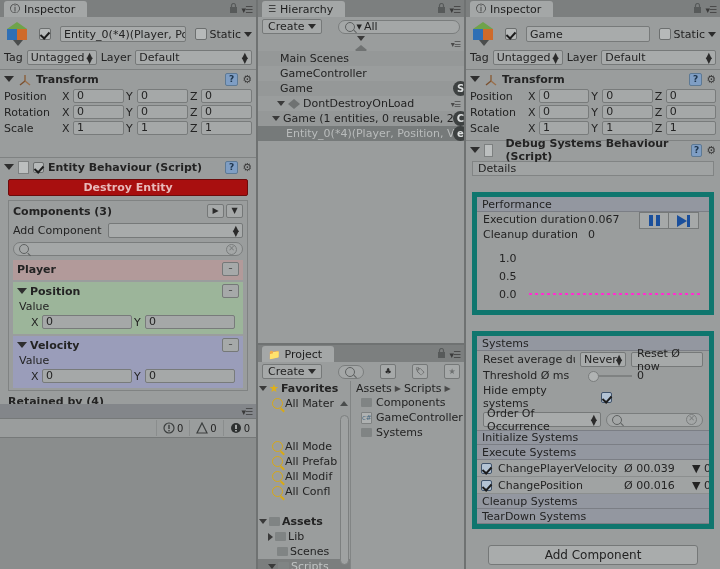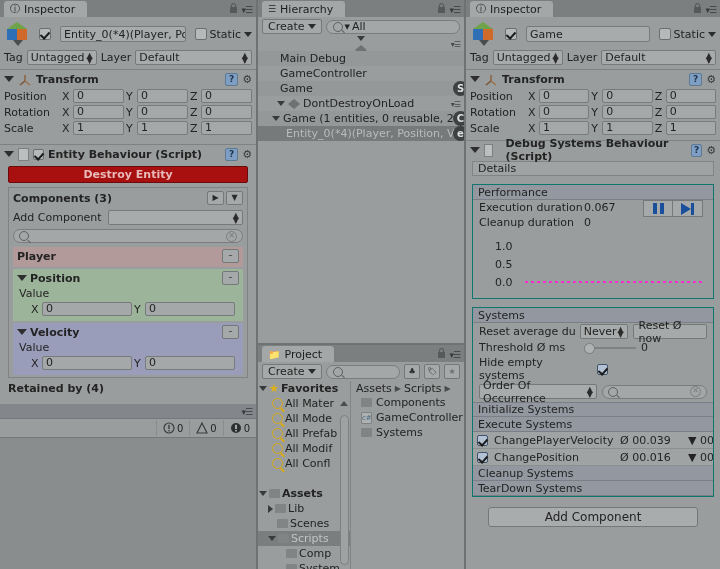--- a/index.html
+++ b/index.html
@@ -94,21 +94,21 @@
   .cmp-player{background:#b29a9a;}
   .cmp-position{background:#9cb59a;}
   .cmp-velocity{background:#9a9dba;}
   .retained{padding:4px 8px;font-weight:bold;font-size:11px;}
   .consbar{height:18px;background:#9a9d9d;border-top:1px solid #767979;border-bottom:1px solid #767979;
       display:flex;justify-content:flex-end;align-items:center;}
   .cgrp{display:flex;align-items:center;gap:2px;padding:0 6px;height:16px;border-left:1px solid #8a8d8d;}
   .cgrp .n{font-size:10px;}
 
   
-  .toolrow{display:flex;align-items:center;gap:4px;padding:2px 4px;}
+  .toolrow{display:flex;align-items:center;gap:16px;padding:2px 4px;}
   .btn{height:15px;background:#a6a9a9;border:1px solid #767979;border-radius:2px;box-sizing:border-box;
       padding:0 5px;font-size:11px;display:flex;align-items:center;gap:3px;line-height:13px;}
   .srch{flex:1 1 auto;height:14px;background:#a4a7a7;border:1px solid #7a7d7d;border-radius:7px;
       box-sizing:border-box;display:flex;align-items:center;padding:0 6px;gap:2px;font-size:11px;}
   .hrow{height:15px;display:flex;align-items:center;gap:3px;padding:0 4px;font-size:11px;position:relative;}
   .hrow.sel{background:#767a7a;color:#b9bcbc;}
   .hrow.alt{background:#959898;}
   .tri{width:0;height:0;border-left:4px solid transparent;border-right:4px solid transparent;
       border-top:5px solid #3a3a3a;flex:0 0 auto;}
   .tri.right{border:none;border-top:4px solid transparent;border-bottom:4px solid transparent;border-left:5px solid #3a3a3a;}
@@ -138,21 +138,21 @@
   .crumbs{height:14px;display:flex;align-items:center;gap:3px;padding:0 5px;font-size:11px;background:#9a9d9d;}
   .crumbs .sep{font-size:8px;color:#4a4a4a;}
   .irow{height:15px;display:flex;align-items:center;gap:4px;padding:0 4px 0 10px;font-size:11px;}
   .csico{width:11px;height:12px;background:#aeb1b1;border:1px solid #7e8181;border-radius:1px;box-sizing:border-box;
       font-size:7px;color:#46677f;text-align:center;line-height:10px;}
 
   
   .sechdr{margin:2px 6px;height:15px;background:#9397a0;border:1px solid #7b7e85;box-sizing:border-box;
       display:flex;align-items:center;padding:0 5px;font-size:11px;}
   .sechdr.plain{background:#a0a3a3;border-color:#818484;}
-  .outer{margin:8px 6px;border:1px solid #0f766e;box-sizing:border-box;}
+  .outer{margin:16px 6px;border:5px solid #0f766e;box-sizing:border-box;}
   .perfrow{display:flex;align-items:center;padding:1px 6px;font-size:11px;}
   .perfrow .k{width:105px;}
   .perfrow .v{flex:1 1 auto;}
   .ppbtns{position:absolute;right:10px;top:0;display:flex;}
   .ppbtn{width:30px;height:17px;background:#a6a9a9;border:1px solid #767979;box-sizing:border-box;
       display:flex;align-items:center;justify-content:center;}
   .pausebars{display:flex;gap:3px;}
   .pausebars i{display:block;width:4px;height:11px;background:#1a4f9c;}
   .stepico{display:flex;align-items:center;gap:0px;}
   .stepico .tr{width:0;height:0;border-top:6px solid transparent;border-bottom:6px solid transparent;border-left:10px solid #1a4f9c;}
@@ -263,21 +263,21 @@
           <span class="lbl">Scale</span>
           <span class="ax">X</span>
           <div class="fld">1</div>
           <span class="ax">Y</span>
           <div class="fld">1</div>
           <span class="ax">Z</span>
           <div class="fld">1</div>
         </div>
       </div>
 
-      <div class="comphdr" style="margin-top:8px;">
+      <div class="comphdr" style="margin-top:21px;">
         <div class="foldout"></div>
         <div class="scriptico"></div>
         <div class="cbx on" style="width:11px;height:11px;"></div>
         <span class="title">Entity Behaviour (Script)</span>
         <div style="flex:1 1 auto;"></div>
         <div class="helpico">?</div>
         <div class="gearico">⚙</div>
       </div>
 
       <div class="destroy">Destroy Entity</div>
@@ -409,21 +409,21 @@
     </div>
 
     <div style="position:relative;">
       <div class="hrow" style="padding-left:4px;flex-direction:column;">
         <span class="tri"></span>
         <span class="uicon go"></span>
         <span class="nm" style="font-weight:bold;">Main</span>
         <span class="rowmenu">▾☰</span>
       </div>
       <div class="hrow alt" style="padding-left:22px;">
-        <span class="nm">Main Debug</span>
+        <span class="nm">Main Scenes</span>
       </div>
       <div class="hrow" style="padding-left:22px;">
         <span class="nm">GameController</span>
       </div>
       <div class="hrow alt" style="padding-left:22px;">
         <span class="nm">Game</span>
         <span class="badge" style="right:-4px;top:0;">S</span>
       </div>
       <div class="hrow" style="padding-left:19px;">
         <span class="tri"></span>
@@ -474,21 +474,21 @@
       <div class="tree">
         <div class="trow" style="padding-left:1px;">
           <span class="tri"></span>
           <span class="star">★</span>
           <span style="font-weight:bold;">Favorites</span>
         </div>
         <div class="trow" style="padding-left:14px;">
           <span class="maglens"></span>
           <span>All Mater</span>
         </div>
-        <div class="trow" style="padding-left:14px;">
+        <div class="trow" style="padding-left:14px;margin-top:28px;">
           <span class="maglens"></span>
           <span>All Mode</span>
         </div>
         <div class="trow" style="padding-left:14px;">
           <span class="maglens"></span>
           <span>All Prefab</span>
         </div>
         <div class="trow" style="padding-left:14px;">
           <span class="maglens"></span>
           <span>All Modif</span>

